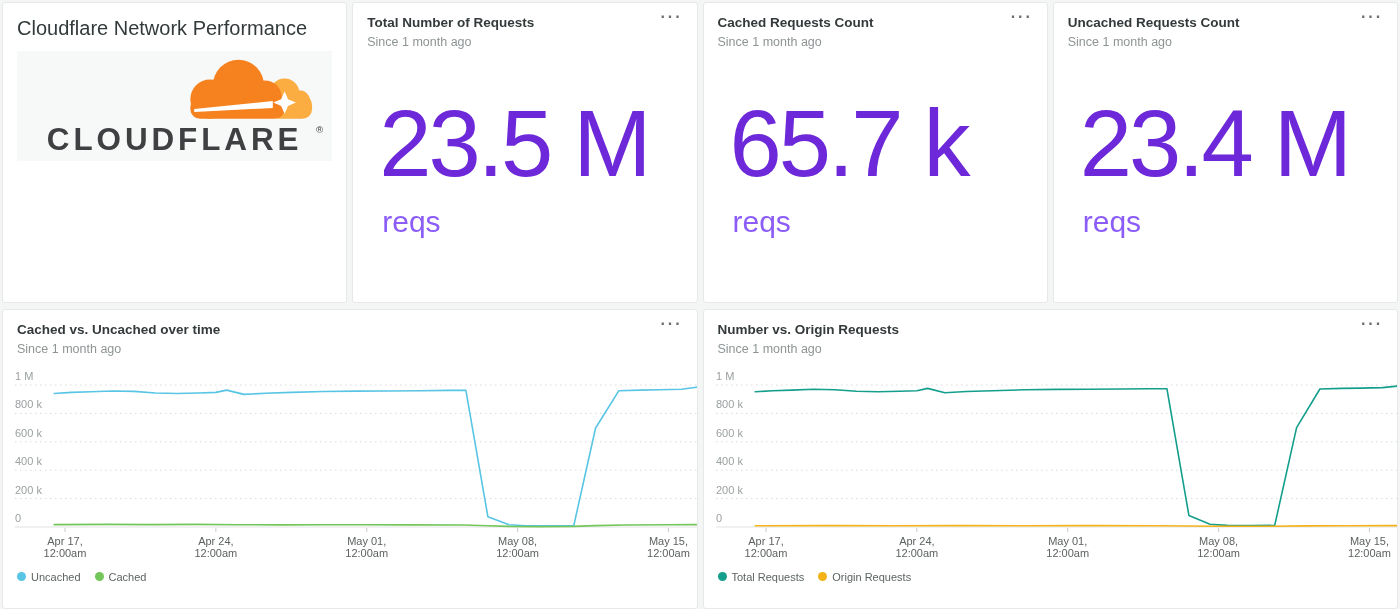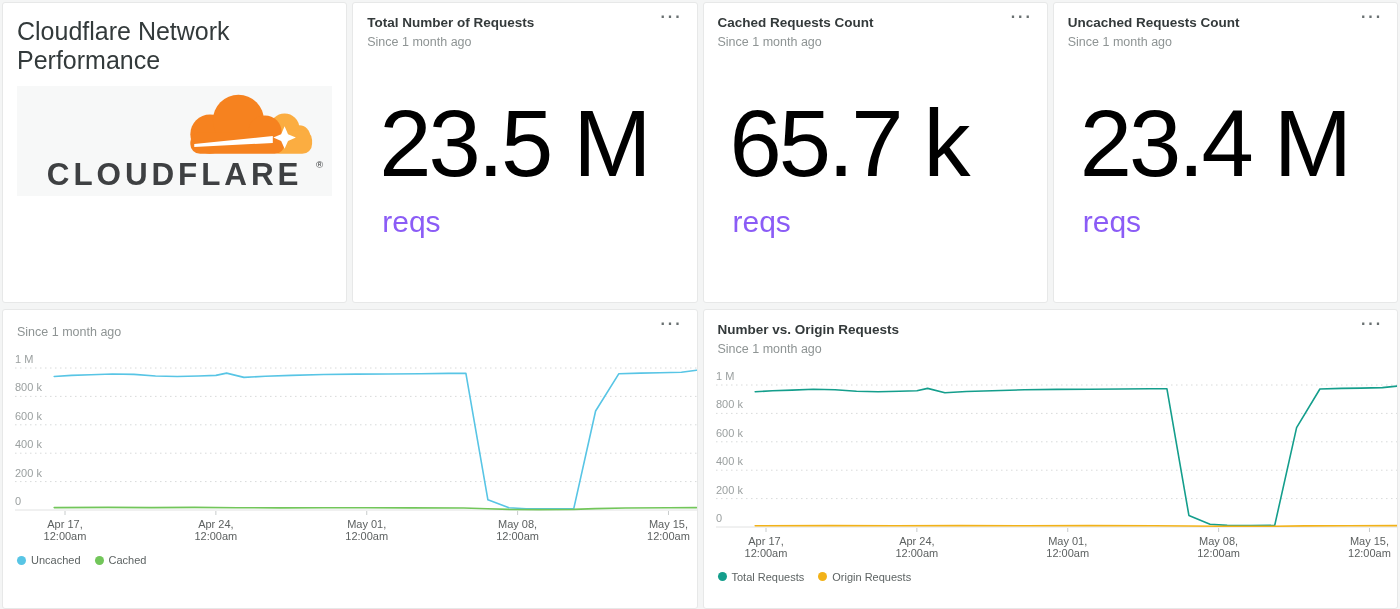--- a/index.html
+++ b/index.html
@@ -1,32 +1,32 @@
 <!DOCTYPE html>
 <html><head>
 <meta charset="utf-8">
 <style>
   html,body{margin:0;padding:0;background:#f4f5f5;font-family:"Liberation Sans","DejaVu Sans",sans-serif;}
   .page{position:relative;width:1400px;height:609px;background:#f4f5f5;overflow:hidden;}
   .row1{display:grid;grid-template-columns:repeat(4,1fr);gap:5px;padding:2px 2px 0 2px;height:301px;}
   .row2{display:grid;grid-template-columns:1fr 1fr;gap:5px;padding:6px 2px 0 2px;height:300px;}
   .card{position:relative;background:#ffffff;border:1px solid #e7e8e8;border-radius:3px;box-sizing:border-box;overflow:hidden;}
   
-  .page-title{font-size:25px;color:#333a3b;padding:14px 14px 11px 14px;}
+  .page-title{font-size:20px;color:#333a3b;padding:14px 14px 11px 14px;}
   .logo-box{margin:0 14px;background:#f7f8f8;height:110px;display:flex;align-items:center;justify-content:flex-start;}
   .cf-logo{width:317px;height:108px;}
   .cf-word{font-family:"Liberation Sans","DejaVu Sans",sans-serif;font-size:32px;font-weight:700;letter-spacing:4px;fill:#3e4042;}
   .cf-reg{font-family:"Liberation Sans","DejaVu Sans",sans-serif;font-size:10px;fill:#3e4042;}
   
   .card-header{padding:12px 34px 0 14px;}
   .card-title{font-size:13.5px;font-weight:700;color:#343a3b;line-height:1.25;}
   .card-sub{font-size:12.5px;color:#8e9494;margin-top:3px;}
   .menu{position:absolute;top:6px;right:14px;color:#697071;font-size:16px;font-weight:700;letter-spacing:2px;cursor:pointer;line-height:1;}
   
-  .big-value{font-size:94px;font-weight:300;color:#000000;letter-spacing:-3px;line-height:1;margin:48px 0 0 26px;white-space:nowrap;}
+  .big-value{font-size:94px;font-weight:300;color:#6d28d9;letter-spacing:-3px;line-height:1;margin:48px 0 0 26px;white-space:nowrap;}
   .big-unit{font-size:30px;color:#8b5cf6;margin:14px 6px 0 29px;}
   
   .chart-svg{display:block;margin:10px 0 0 12px;overflow:visible;}
   .ylab{font-family:"Liberation Sans","DejaVu Sans",sans-serif;font-size:11px;fill:#9ba0a0;}
   .xlab{font-family:"Liberation Sans","DejaVu Sans",sans-serif;font-size:11px;fill:#5d6161;text-anchor:middle;}
   .grid{stroke:#d8dada;stroke-width:1;stroke-dasharray:1.5 3.5;}
   .grid0{stroke:#e1e2e2;stroke-width:1;}
   .tick{stroke:#c8cccc;stroke-width:1;}
   .series{fill:none;stroke-width:1.6;stroke-linejoin:round;stroke-linecap:round;}
   .legend{padding:9px 1px 0 14px;font-size:11px;color:#5d6363;}
@@ -96,20 +96,21 @@
       <div class="big-value">23.4 M</div>
       <div class="big-unit">reqs</div>
     </div>
 
   </div>
 
   <div class="row2">
 
     <div class="card">
       <div class="card-header">
+        <div class="card-title">Cached vs. Uncached over time</div>
         <div class="card-sub">Since 1 month ago</div>
       </div>
       <div class="menu">···</div>
       <svg class="chart-svg" width="684" height="196" viewBox="0 0 684 196">
           <line x1="0" x2="684" y1="19" y2="19" class="grid"></line>
           <text x="0" y="14" class="ylab">1 M</text>
           <line x1="0" x2="684" y1="47.39999999999999" y2="47.39999999999999" class="grid"></line>
           <text x="0" y="42.39999999999999" class="ylab">800 k</text>
           <line x1="0" x2="684" y1="75.8" y2="75.8" class="grid"></line>
           <text x="0" y="70.8" class="ylab">600 k</text>

